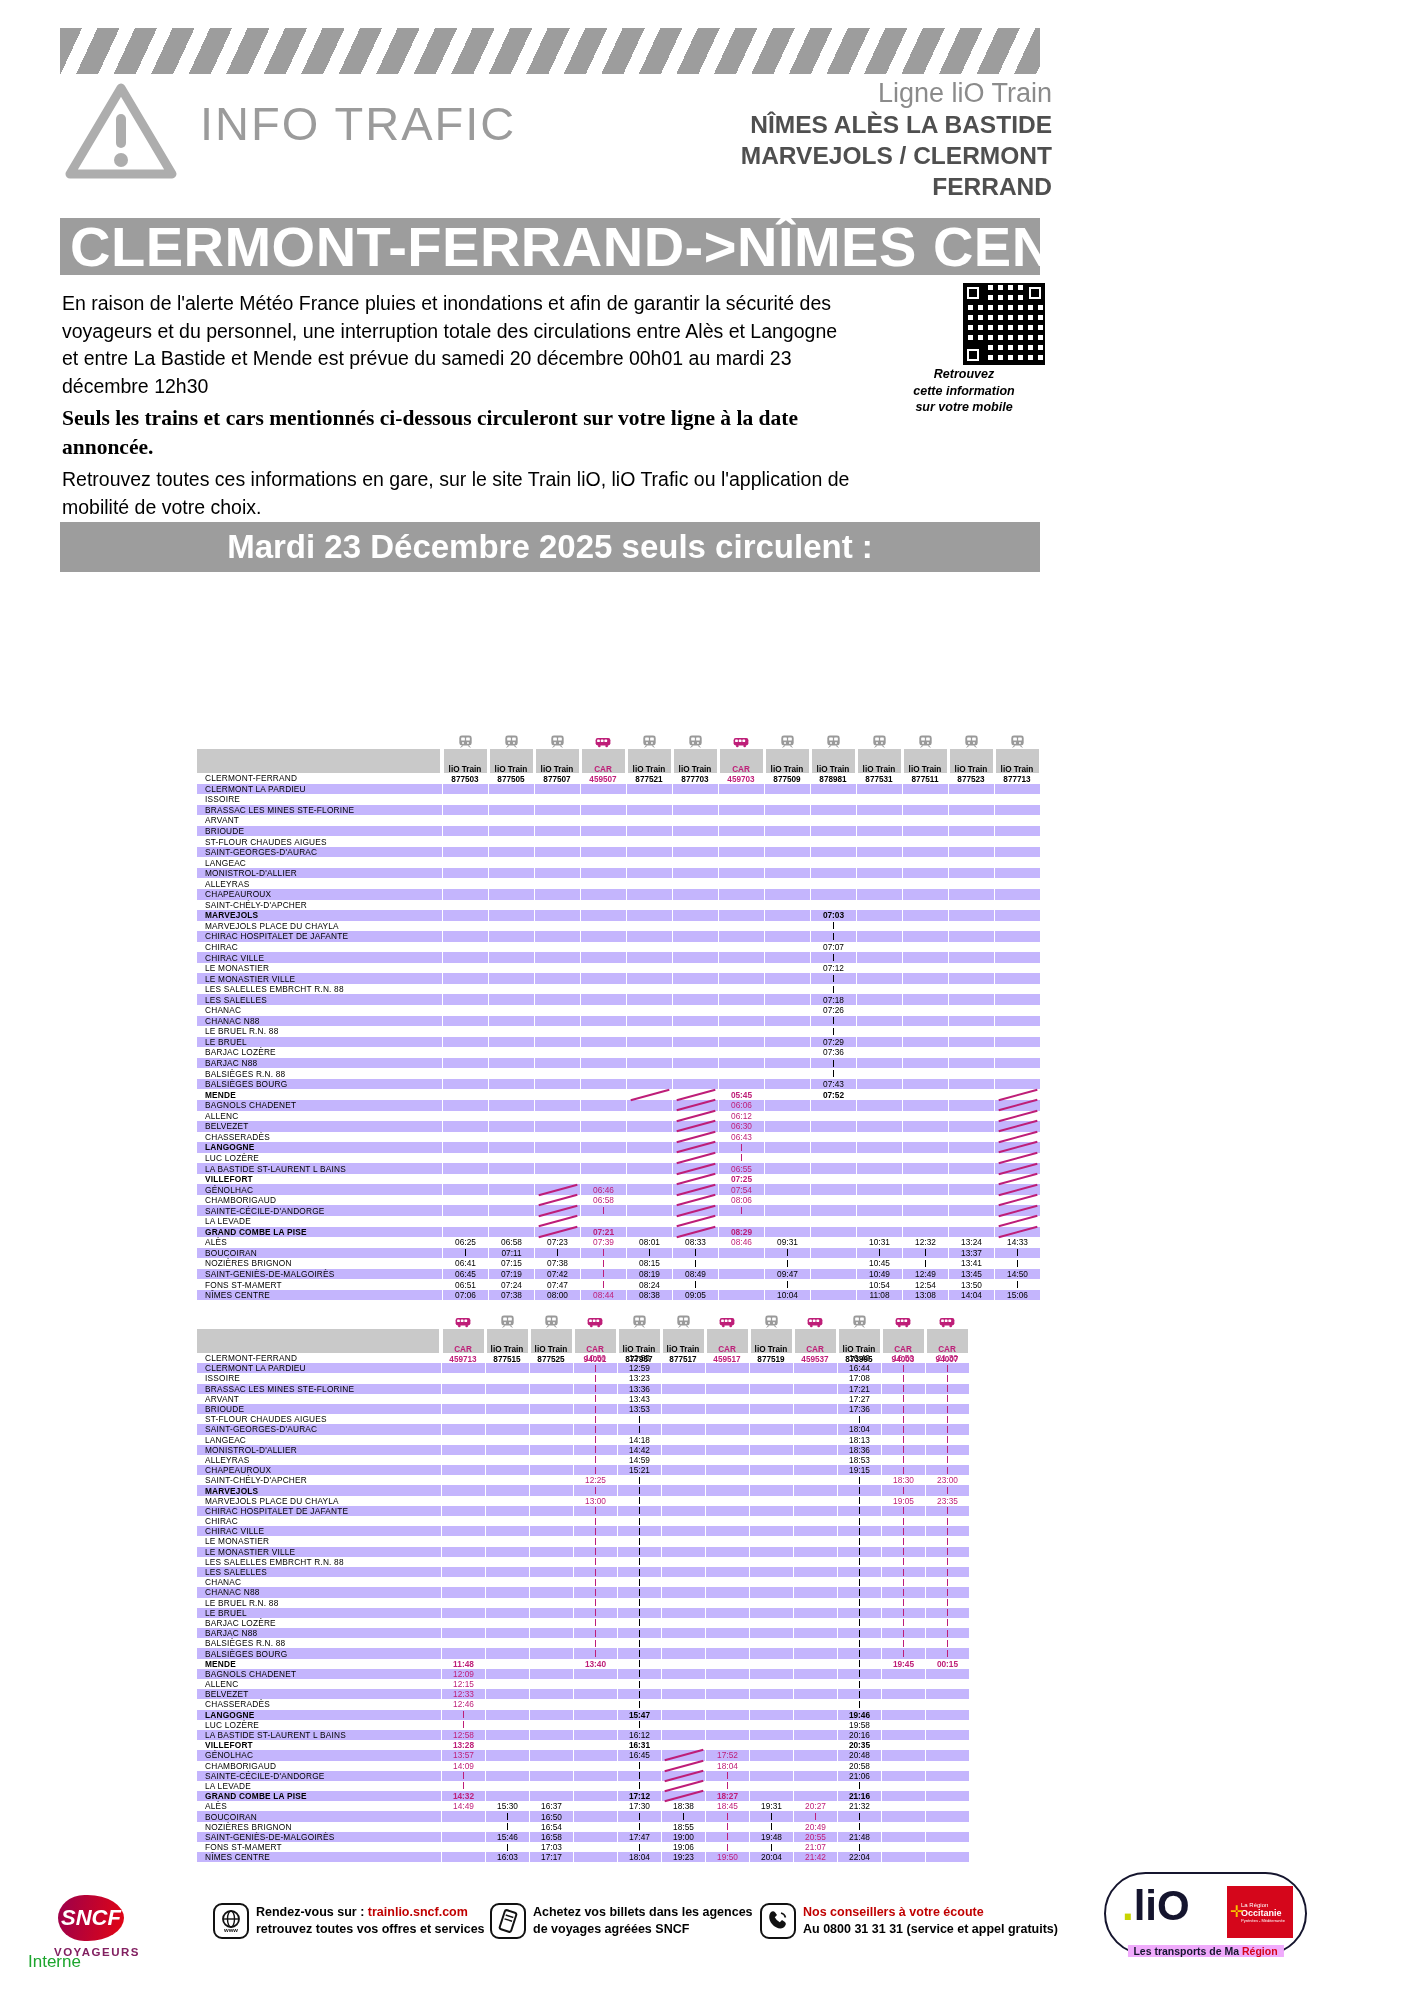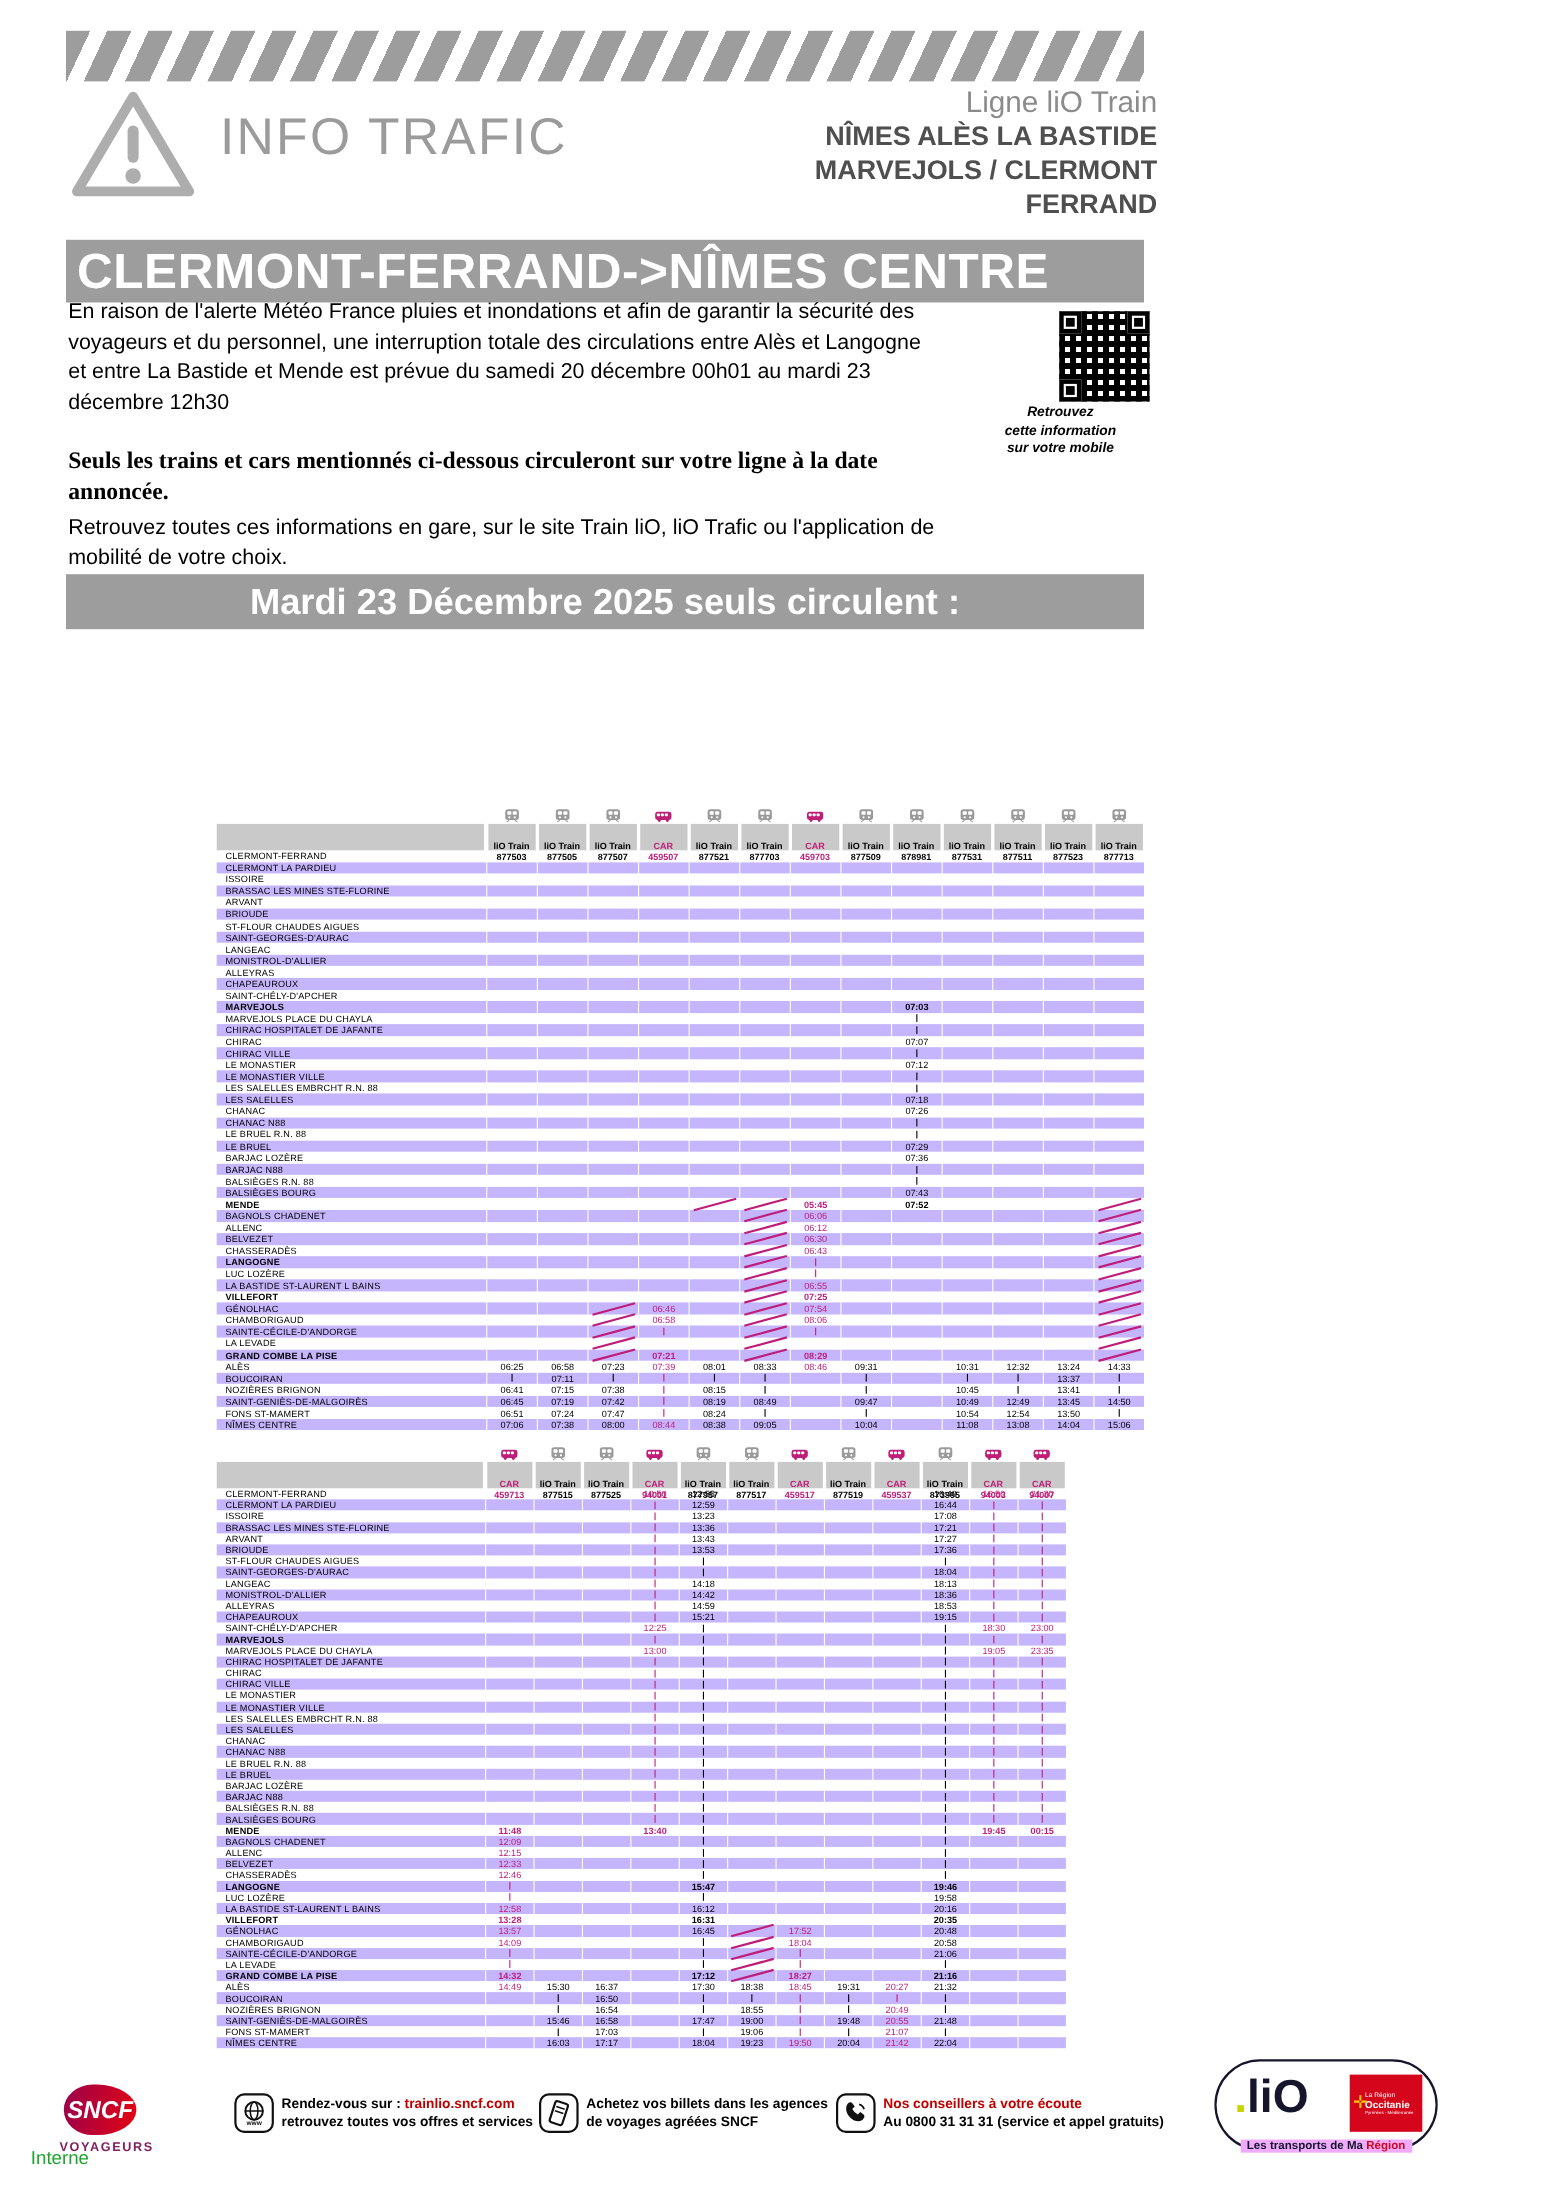--- a/index.html
+++ b/index.html
@@ -10,24 +10,24 @@
   
   .hazard{left:60px;top:28px;width:980px;height:46px;
           background:repeating-linear-gradient(115deg,#9d9d9d 0 20px,#ffffff 20px 34px);}
   .warn-tri{left:62px;top:80px;}
   .info-trafic{left:200px;top:96px;font-size:47px;color:#9b9b9b;letter-spacing:2px;white-space:nowrap;}
   .line-block{right:361px;top:78px;text-align:right;line-height:31px;}
   .line-label{font-size:27px;color:#8b8b8b;}
   .line-name{font-size:24.5px;font-weight:bold;color:#4f4f4f;}
 
   .banner{background:#9d9d9d;color:#fff;font-weight:bold;white-space:nowrap;}
-  .banner-route{left:60px;top:218px;width:970px;height:57px;font-size:45px;line-height:57px;padding-left:10px;letter-spacing:.5px;}
+  .banner-route{left:60px;top:218px;width:970px;height:57px;font-size:56px;line-height:57px;padding-left:10px;letter-spacing:.5px;}
   .banner-date{left:60px;top:522px;width:980px;height:50px;font-size:33px;line-height:50px;text-align:center;}
 
-  .alert-p{left:62px;top:270px;width:782px;font-size:19.5px;line-height:27.5px;}
+  .alert-p{left:62px;top:290px;width:782px;font-size:19.5px;line-height:27.5px;}
   .notice-p{left:62px;top:404px;width:810px;font-size:21.5px;font-weight:bold;line-height:29px;font-family:Liberation Serif, serif;}
   .info-p{left:62px;top:466px;width:800px;font-size:19.5px;line-height:27.5px;}
 
   
   .qr{left:963px;top:283px;width:82px;height:82px;background:
       repeating-linear-gradient(90deg,#000 0 5px,transparent 5px 10px),
       repeating-linear-gradient(0deg,#000 0 5px,#fff 5px 10px);}
   .finder{position:absolute;width:20px;height:20px;border:4px solid #000;background:#fff;box-sizing:border-box;}
   .finder::after{content:"";position:absolute;left:2px;top:2px;width:8px;height:8px;background:#000;}
   .f-tl{left:0;top:0}.f-tr{right:0;top:0}.f-bl{left:0;bottom:0}

